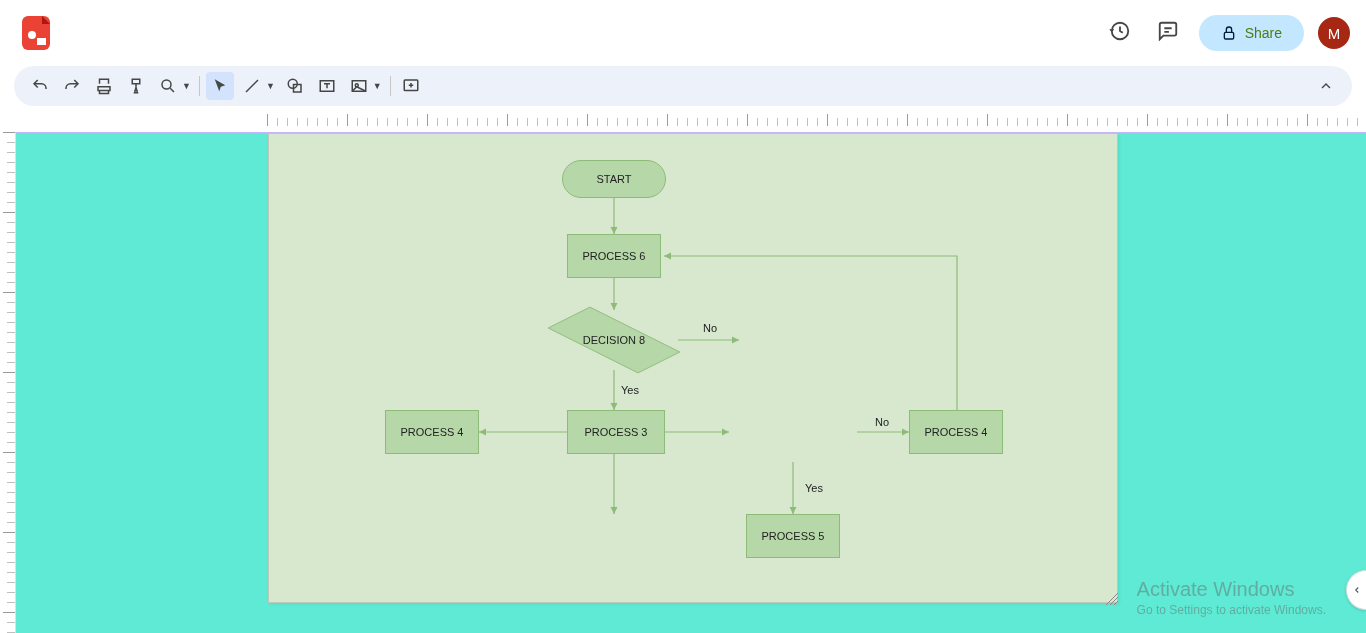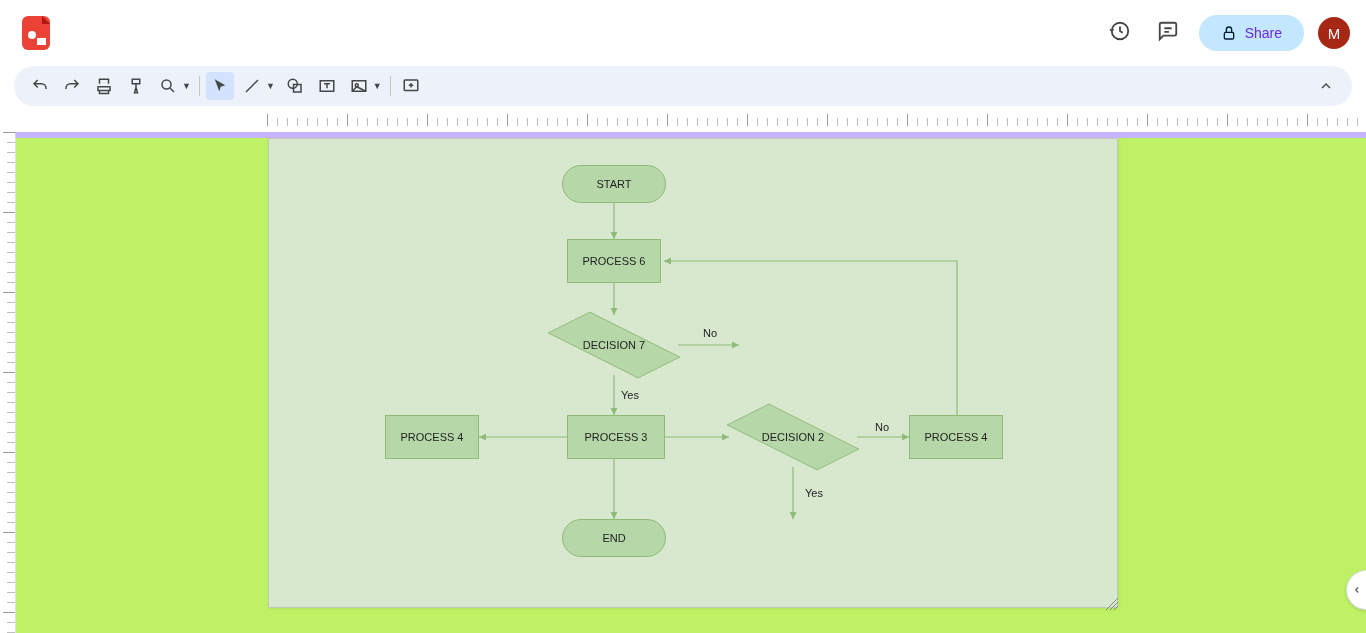--- a/index.html
+++ b/index.html
@@ -9,42 +9,42 @@
   .header { height: 64px; display: flex; align-items: flex-start; padding: 8px 16px 0 16px; }
   .logo { width: 40px; height: 40px; margin-top: 4px; margin-right: 8px; }
   .title-block { display: flex; flex-direction: column; flex: 1; }
   .title-row { display: flex; align-items: center; height: 24px; }
   .doc-title { font-size: 18px; color: #202124; padding: 2px 6px; }
   .title-icon { margin-left: 10px; color: #5f6368; cursor: pointer; }
   .menu-row { display: flex; align-items: center; height: 28px; }
   .menu-item { font-size: 14px; color: #202124; padding: 4px 8px; cursor: pointer; border-radius: 4px; }
   .header-right { display: flex; align-items: center; gap: 14px; margin-top: 6px; }
   .header-icon { color: #5f6368; cursor: pointer; padding: 6px; border-radius: 50%; }
-  .share-btn { display: flex; align-items: center; gap: 8px; background: #c2e7ff; color: #6d28d9; border: none; border-radius: 40px; padding: 10px 22px; font-size: 14px; font-weight: 500; cursor: pointer; }
+  .share-btn { display: flex; align-items: center; gap: 8px; background: #c2e7ff; color: #4d7c0f; border: none; border-radius: 40px; padding: 10px 22px; font-size: 14px; font-weight: 500; cursor: pointer; }
   .avatar { width: 32px; height: 32px; border-radius: 50%; background: #a52714; color: #fff; display: flex; align-items: center; justify-content: center; font-size: 15px; font-weight: 500; }
 
   
   .toolbar { background: #edf2fa; border-radius: 24px; margin: 2px 14px 0 14px; height: 40px; display: flex; align-items: center; padding: 0 10px; }
   .tool-btn { width: 28px; height: 28px; display: flex; align-items: center; justify-content: center; color: #444746; cursor: pointer; border-radius: 4px; margin: 0 2px; }
   .tool-btn.active { background: #d3e3fd; }
   .tool-sep { width: 1px; height: 20px; background: #c7c7c7; margin: 0 4px; }
   .tool-dd { display:flex; align-items:center; }
   .dd-caret { font-size: 9px; color:#444746; margin-left:-2px; margin-right:4px;}
   .toolbar-spacer { flex: 1; }
 
   
   .work-area { position: absolute; top: 110px; left: 0; right: 0; bottom: 0; }
   .ruler-h { position: absolute; top: 0; left: 15px; right: 0; height: 16px; background: #fff; }
   .ruler-h-track { position: absolute; top: 0; left: 252px; right: 0; height: 16px; }
   .tick { position: absolute; top: 8px; width: 1px; height: 8px; background: #bfbfbf; }
   .tick.major { top: 4px; height: 12px; background: #9a9a9a; }
   .ruler-v { position: absolute; top: 16px; left: 0; width: 15px; bottom: 0; background: #fff; }
   .vtick { position: absolute; left: 7px; width: 8px; height: 1px; background: #bfbfbf; }
   .vtick.major { left: 3px; width: 12px; background: #9a9a9a; }
-  .canvas-outer { position: absolute; top: 22px; left: 15px; right: 0; bottom: 0; overflow: hidden; background: #bef264; border-top:6px solid #c4b5fd; border-left:1px solid #e0e0e0;}
+  .canvas-outer { position: absolute; top: 22px; left: 15px; right: 0; bottom: 0; overflow: hidden; background: #5eead4; border-top:1px solid #c4b5fd; border-left:1px solid #e0e0e0;}
   .page { position: absolute; top: 0; left: 252px; width: 850px; height: 470px; background: #d7e8cf; border: 1px solid #c0c8b8; box-shadow: 1px 1px 3px rgba(0,0,0,0.08); }
   .resize-handle { position: absolute; right: -1px; bottom: -1px; width: 12px; height: 12px; }
 
   
   .shape { position: absolute; background: #b6d7a8; border: 1px solid #8fbb78; display: flex; align-items: center; justify-content: center; font-size: 11px; color: #222; }
   .terminator { border-radius: 20px; }
   .process {}
   .diamond { background: none; border: none; }
   .diamond .dshape { position: absolute; inset: 0; background: #b6d7a8; border: 1px solid #8fbb78; transform: scaleY(0.5) rotate(45deg); transform-origin: center; }
   .diamond .dlabel { position: relative; z-index: 2; }
@@ -385,58 +385,58 @@
       <div class="shape terminator" style="left:293px; top:26px; width:104px; height:38px;">
           <span>START</span>
         </div>
 
       <div class="shape process" style="left:298px; top:100px; width:94px; height:44px;">
           <span>PROCESS 6</span>
         </div>
 
       <div class="shape diamond" style="left:281px; top:176px; width:128px; height:60px;">
         <div class="dshape"></div>
-          <span class="dlabel">DECISION 7</span>
+          <span class="dlabel">DECISION 8</span>
       </div>
 
 
       <div class="shape process" style="left:298px; top:276px; width:98px; height:44px;">
           <span>PROCESS 3</span>
         </div>
 
       <div class="shape process" style="left:116px; top:276px; width:94px; height:44px;">
           <span>PROCESS 4</span>
         </div>
 
-      <div class="shape diamond" style="left:460px; top:268px; width:128px; height:60px;">
-        <div class="dshape"></div>
-          <span class="dlabel">DECISION 2</span>
-      </div>
 
       <div class="shape process" style="left:640px; top:276px; width:94px; height:44px;">
           <span>PROCESS 4</span>
         </div>
 
-      <div class="shape terminator" style="left:293px; top:380px; width:104px; height:38px;">
-          <span>END</span>
-        </div>
-
+
+      <div class="shape process" style="left:477px; top:380px; width:94px; height:44px;">
+          <span>PROCESS 5</span>
+        </div>
 
       <span class="edge-label" style="left:434px; top:188px;">No</span>
       <span class="edge-label" style="left:352px; top:250px;">Yes</span>
       <span class="edge-label" style="left:606px; top:282px;">No</span>
       <span class="edge-label" style="left:536px; top:348px;">Yes</span>
 
       <div class="resize-handle">
         <svg width="12" height="12">
             <path d="M0 12 L12 0 M4 12 L12 4 M8 12 L12 8" stroke="#888" stroke-width="1"></path>
           </svg>
       </div>
     </div>
 
+    <div class="watermark">
+      <div class="w1">Activate Windows</div>
+      <div class="w2">Go to Settings to activate Windows.</div>
+    </div>
   </div>
 
   <div class="side-tab">
     <svg width="10" height="10" viewBox="0 0 24 24" fill="none" stroke="#5f6368" stroke-width="3">
         <path d="M15 6l-6 6 6 6"></path>
       </svg>
   </div>
 </div>
 
 </body></html>

